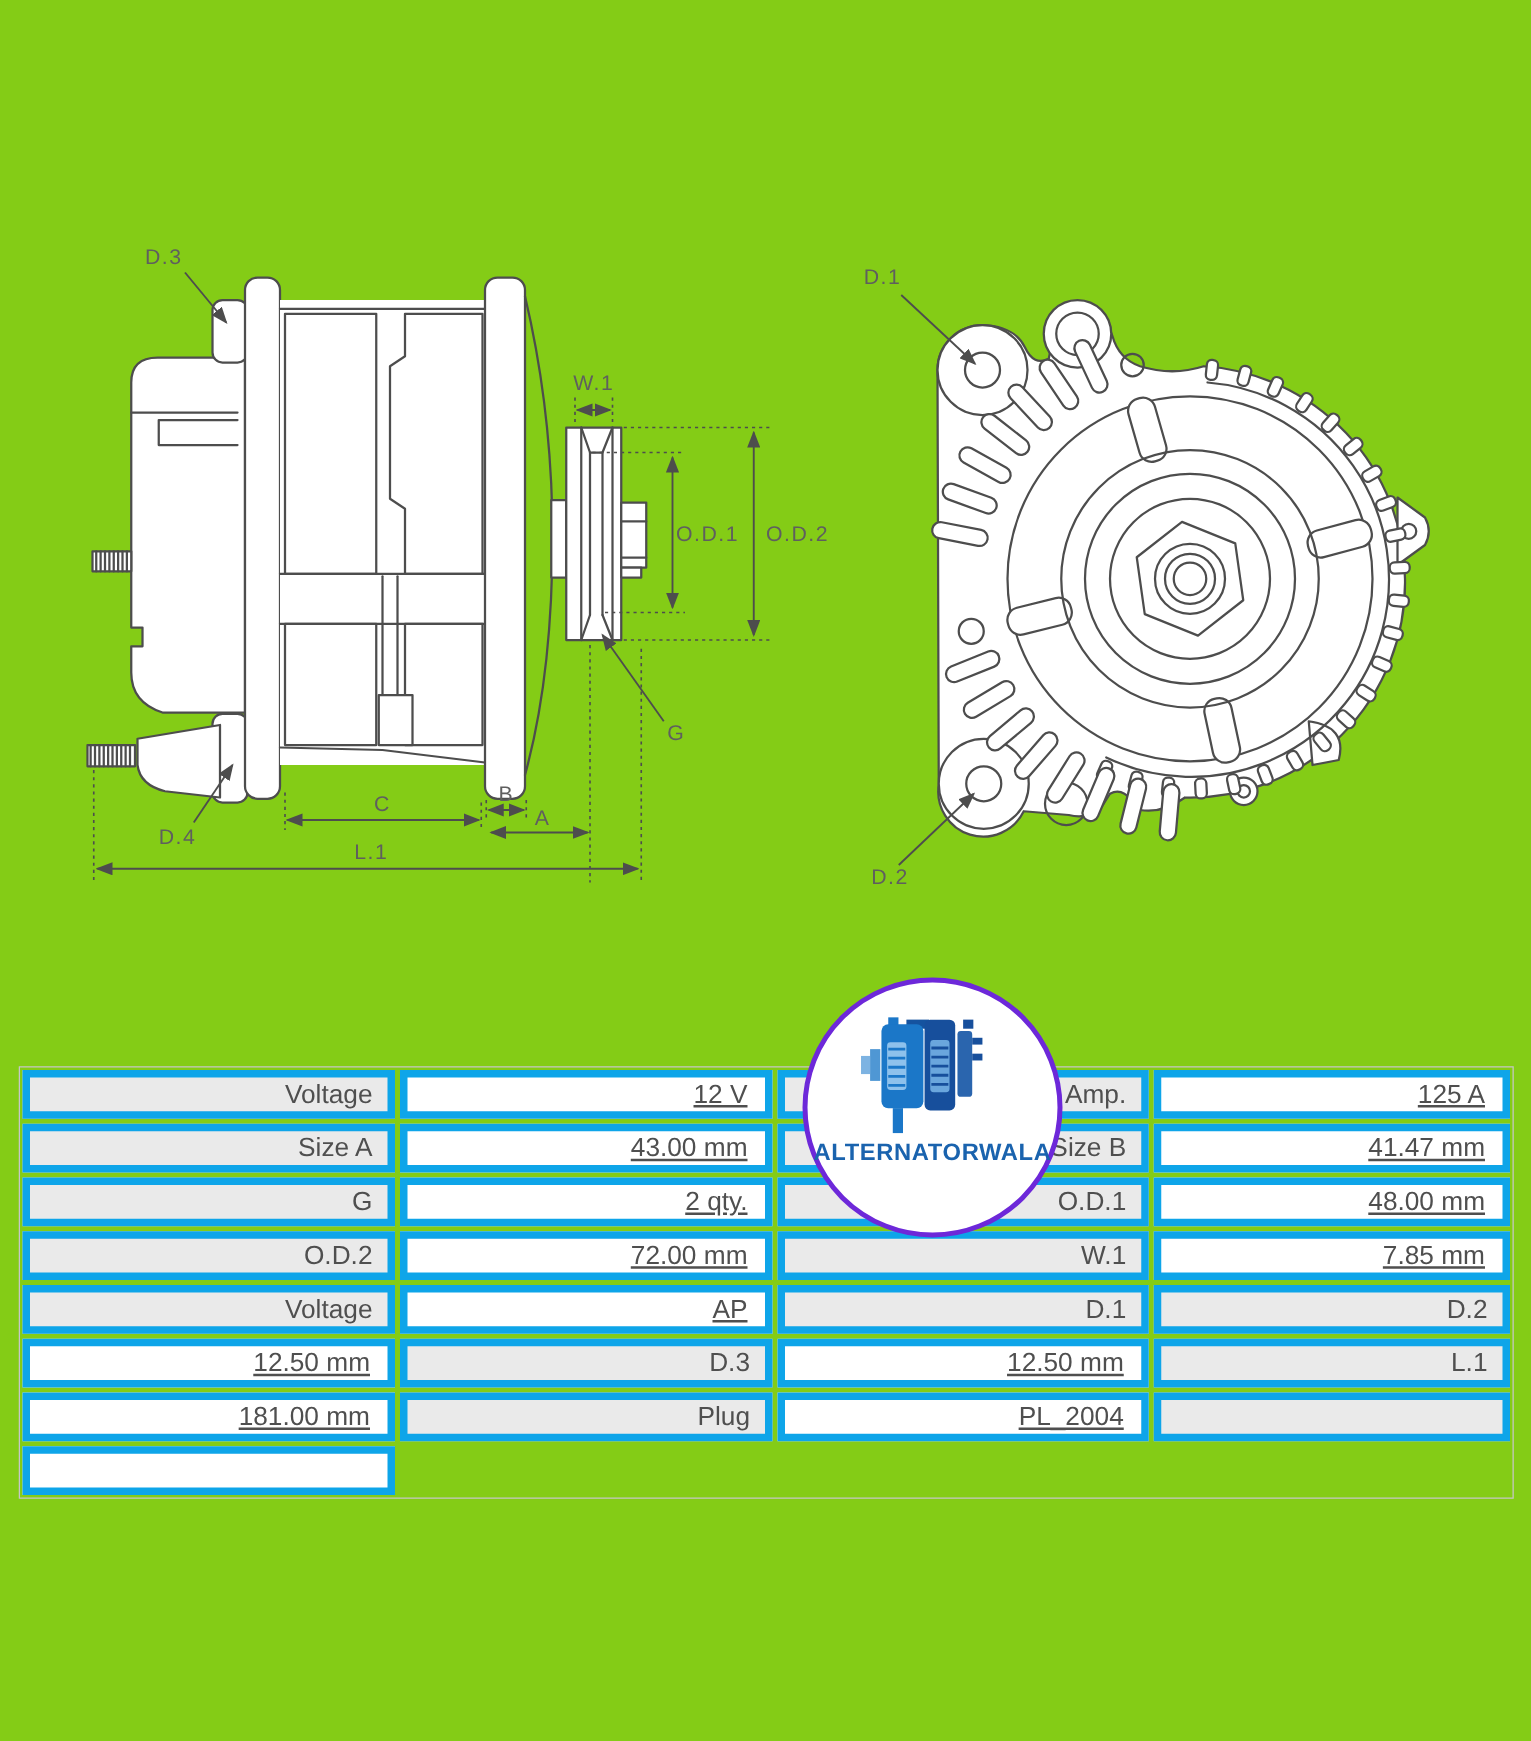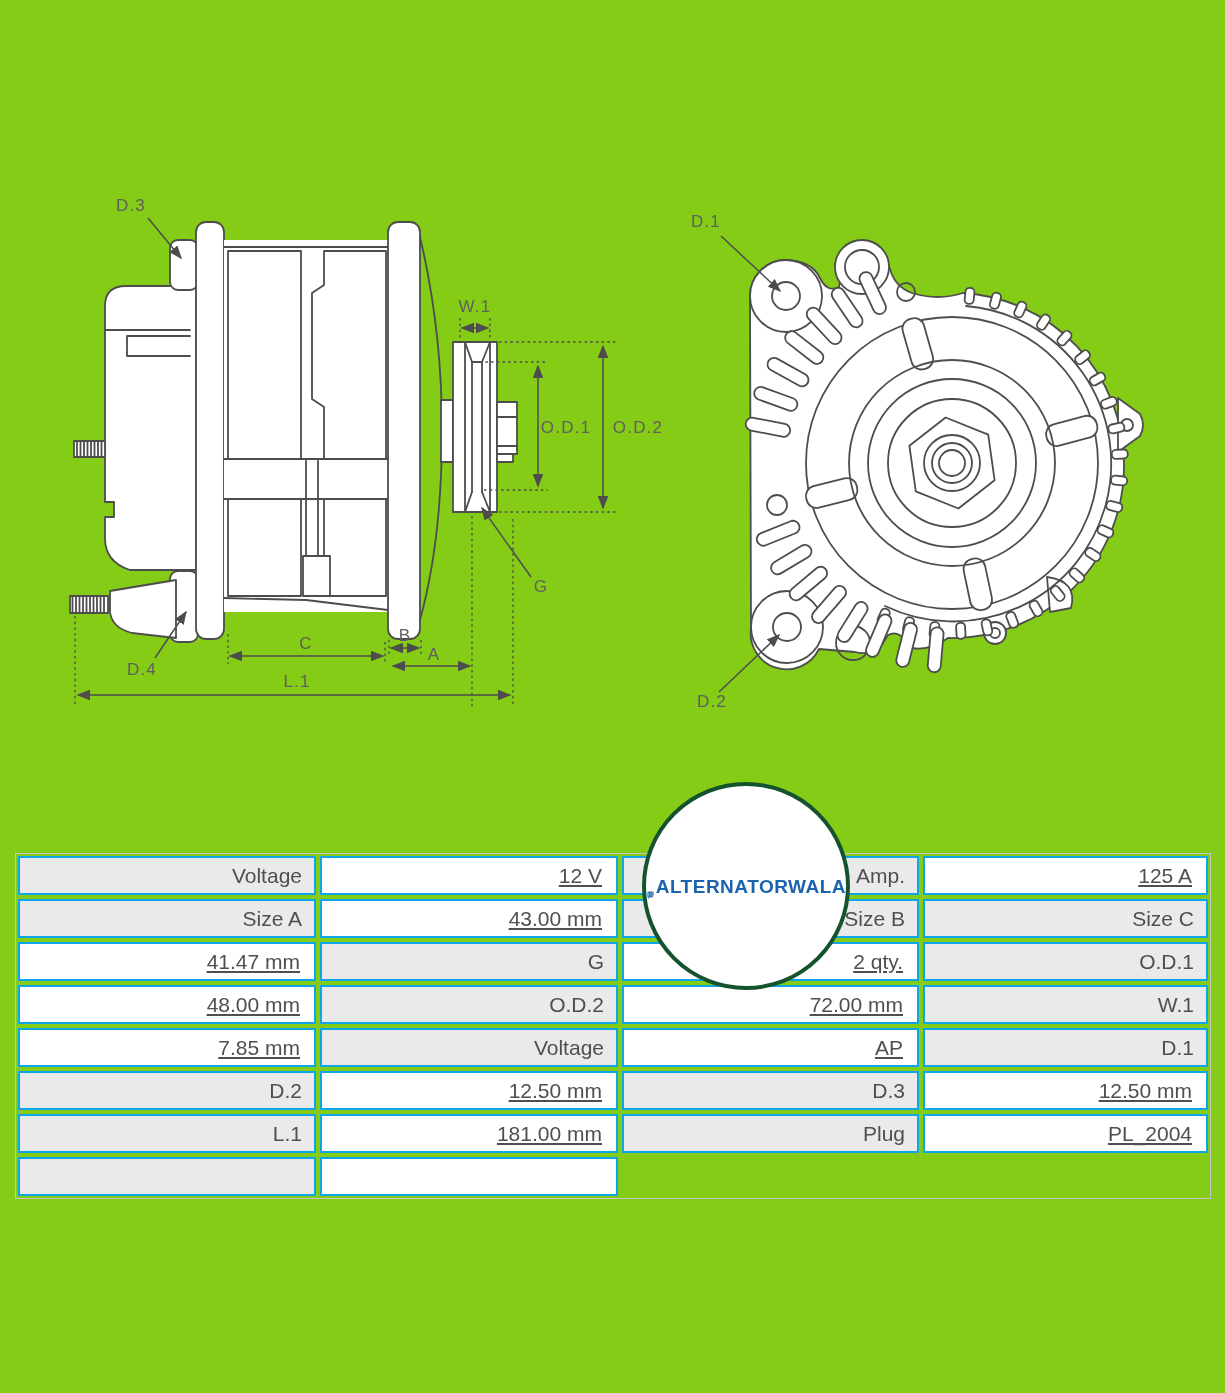--- a/index.html
+++ b/index.html
@@ -11,27 +11,27 @@
   .fw{fill:#ffffff;stroke:#4d4d4d;stroke-width:1.8;stroke-linejoin:round;}
   .dot{fill:none;stroke:#4d4d4d;stroke-width:1.3;stroke-dasharray:2.5 3.2;}
   .dim{fill:none;stroke:#4d4d4d;stroke-width:1.5;}
   text.dlab{font-family:"Liberation Sans",sans-serif;font-size:17px;fill:#5f5f5f;
             letter-spacing:1.2px;text-anchor:middle;}
   
   .spec-table{position:absolute;left:18px;top:856px;width:1190px;display:grid;
               grid-template-columns:298px 298px 297px 285px;grid-auto-rows:39px;gap:4px;
               outline:1px solid #c6c6c6;outline-offset:2px;}
   .cell{display:flex;align-items:center;justify-content:flex-end;font-size:21px;color:#4f4f4f;
-        border:2px solid #0ea5e9;box-sizing:border-box;}
+        border:6px solid #0ea5e9;box-sizing:border-box;}
   .cell.lbl{background:#eaeaea;padding-right:12px;}
   .cell.val{background:#ffffff;padding-right:14px;text-decoration:underline;}
   
   .logo{position:absolute;left:642px;top:782px;width:208px;height:208px;border-radius:50%;
-        background:#ffffff;border:4px solid #14532d;box-sizing:border-box;z-index:5;
-        display:flex;flex-direction:row;align-items:center;}
+        background:#ffffff;border:4px solid #6d28d9;box-sizing:border-box;z-index:5;
+        display:flex;flex-direction:column;align-items:center;}
   .logo-icon{margin-top:18px;}
   .logo-text{margin-top:2px;font-size:19px;font-weight:bold;color:#1a63ae;letter-spacing:0.5px;}
 </style>
 </head>
 <body>
 
 <div class="page">
 
 <svg id="diagram" width="1225" height="780" viewBox="0 0 1225 780">
   <defs>
@@ -227,21 +227,20 @@
 <div class="spec-table">
   <div class="cell lbl">Voltage</div>
   <div class="cell val">12 V</div>
   <div class="cell lbl">Amp.</div>
   <div class="cell val">125 A</div>
 
   <div class="cell lbl">Size A</div>
   <div class="cell val">43.00 mm</div>
   <div class="cell lbl">Size B</div>
 
-  <div class="cell lbl">Size C</div>
   <div class="cell val">41.47 mm</div>
   <div class="cell lbl">G</div>
   <div class="cell val">2 qty.</div>
 
   <div class="cell lbl">O.D.1</div>
   <div class="cell val">48.00 mm</div>
   <div class="cell lbl">O.D.2</div>
   <div class="cell val">72.00 mm</div>
 
   <div class="cell lbl">W.1</div>

